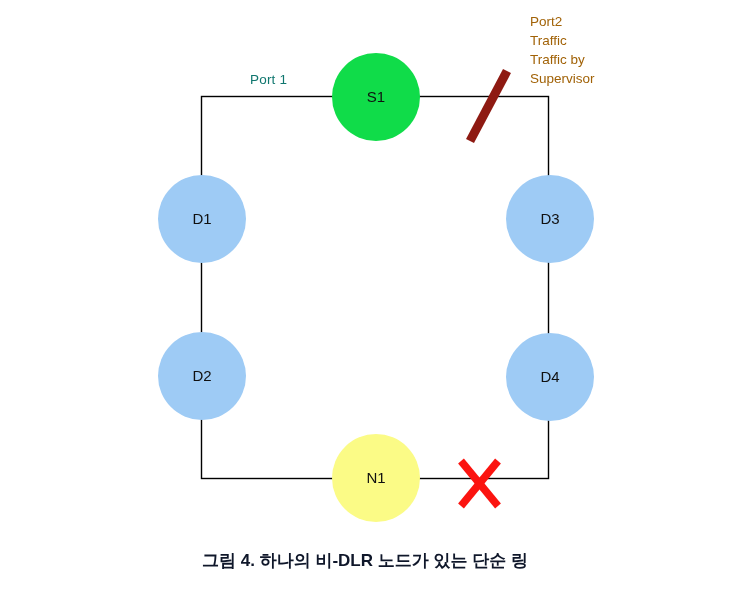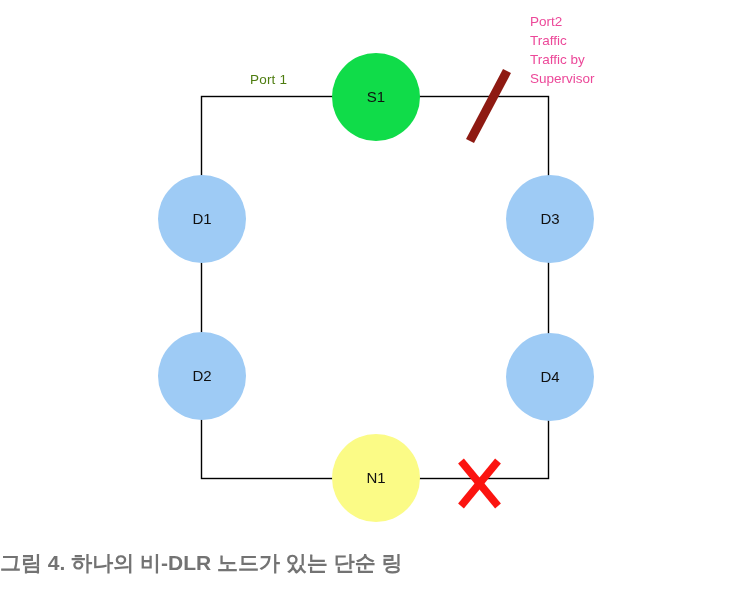--- a/index.html
+++ b/index.html
@@ -23,42 +23,42 @@
   .node-label {
     font-family: "Liberation Sans", sans-serif;
     font-size: 15px;
     fill: #101010;
   }
   .port1-label {
     position: absolute;
     left: 250px;
     top: 72px;
     font-size: 13.5px;
-    color: #4d7c0f;
+    color: #0f766e;
     letter-spacing: 0.2px;
     white-space: nowrap;
   }
   .port2-note {
     position: absolute;
     left: 530px;
     top: 12px;
     font-size: 13.5px;
     line-height: 19px;
-    color: #ec4899;
+    color: #a16207;
     white-space: nowrap;
   }
   .figure-caption {
     position: absolute;
     left: 0;
     top: 549px;
     width: 730px;
-    text-align: left;
-    font-size: 21px;
+    text-align: center;
+    font-size: 17px;
     font-weight: 600;
-    color: #737373;
+    color: #0f172a;
     white-space: nowrap;
   }
 </style>
 </head>
 <body>
 
 <div class="canvas">
 
   <svg class="diagram-svg" width="750" height="592" viewBox="0 0 750 592">
 

